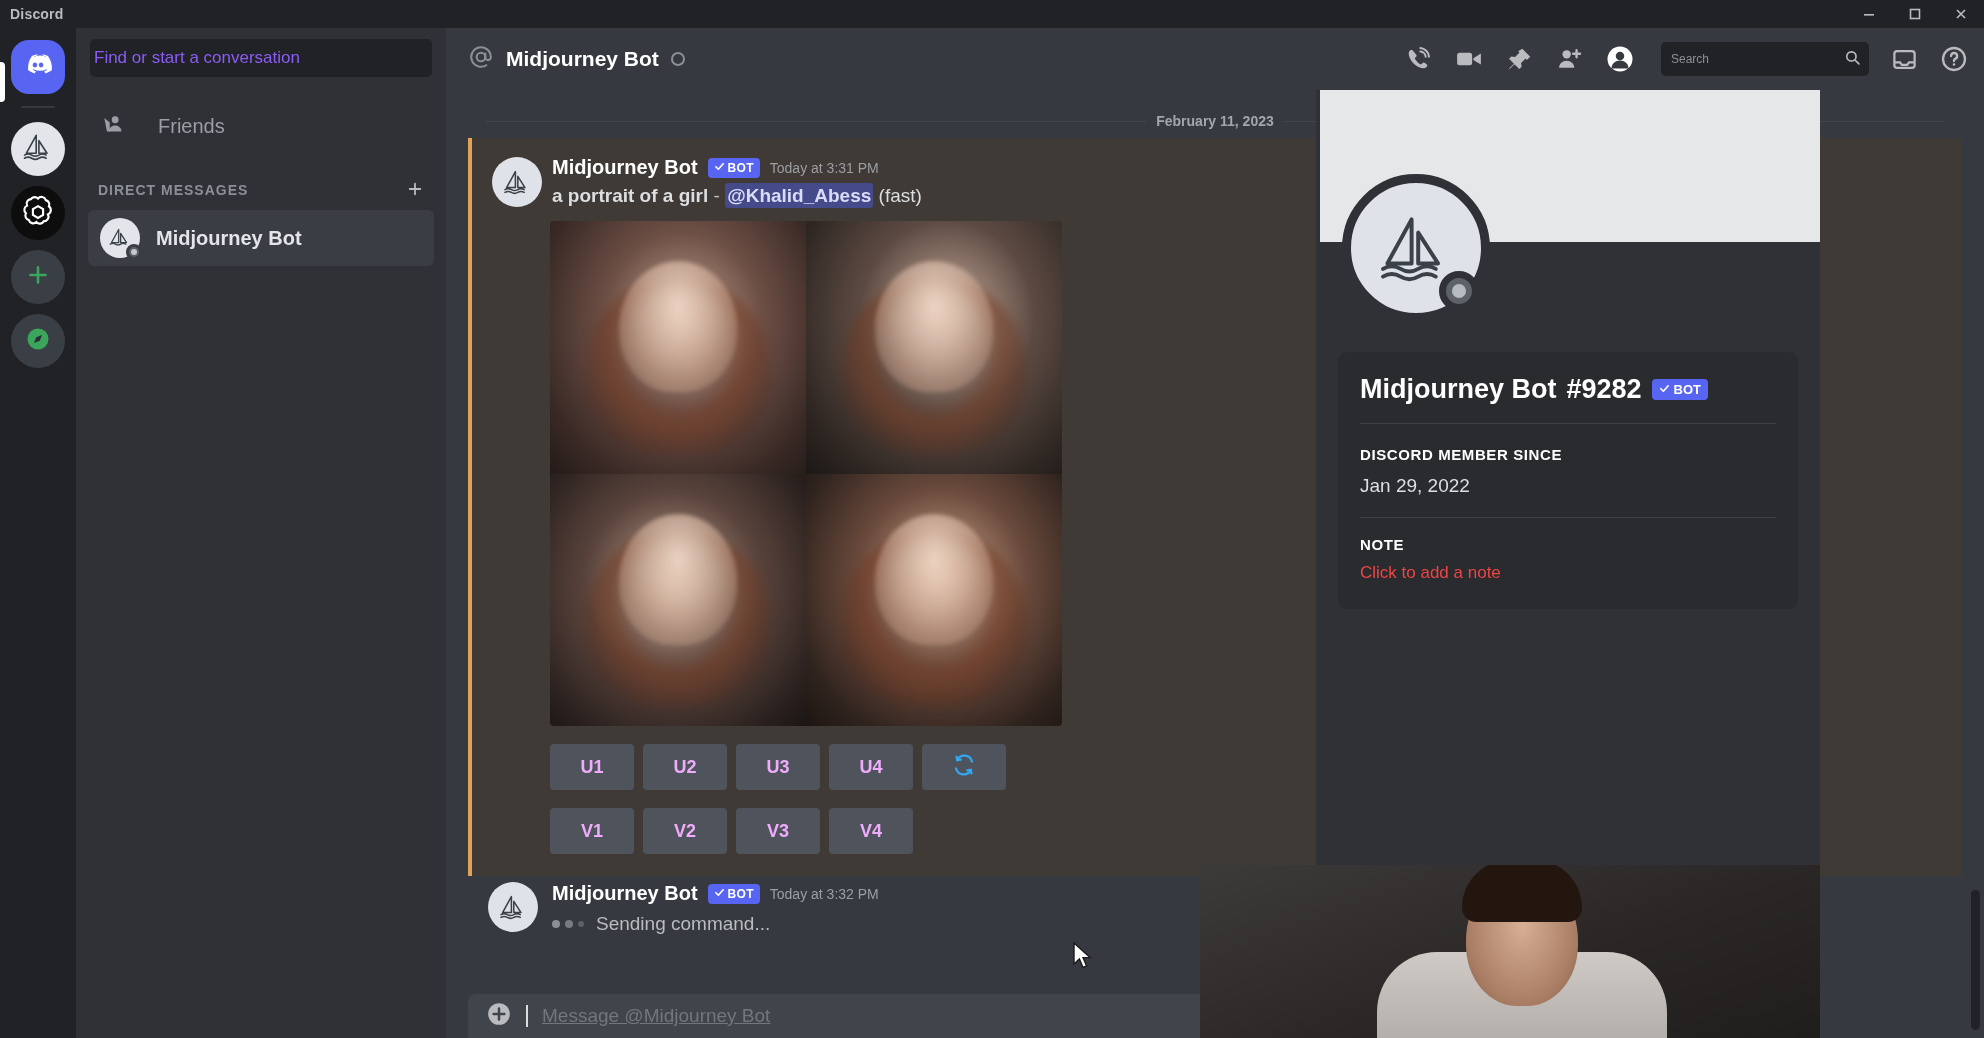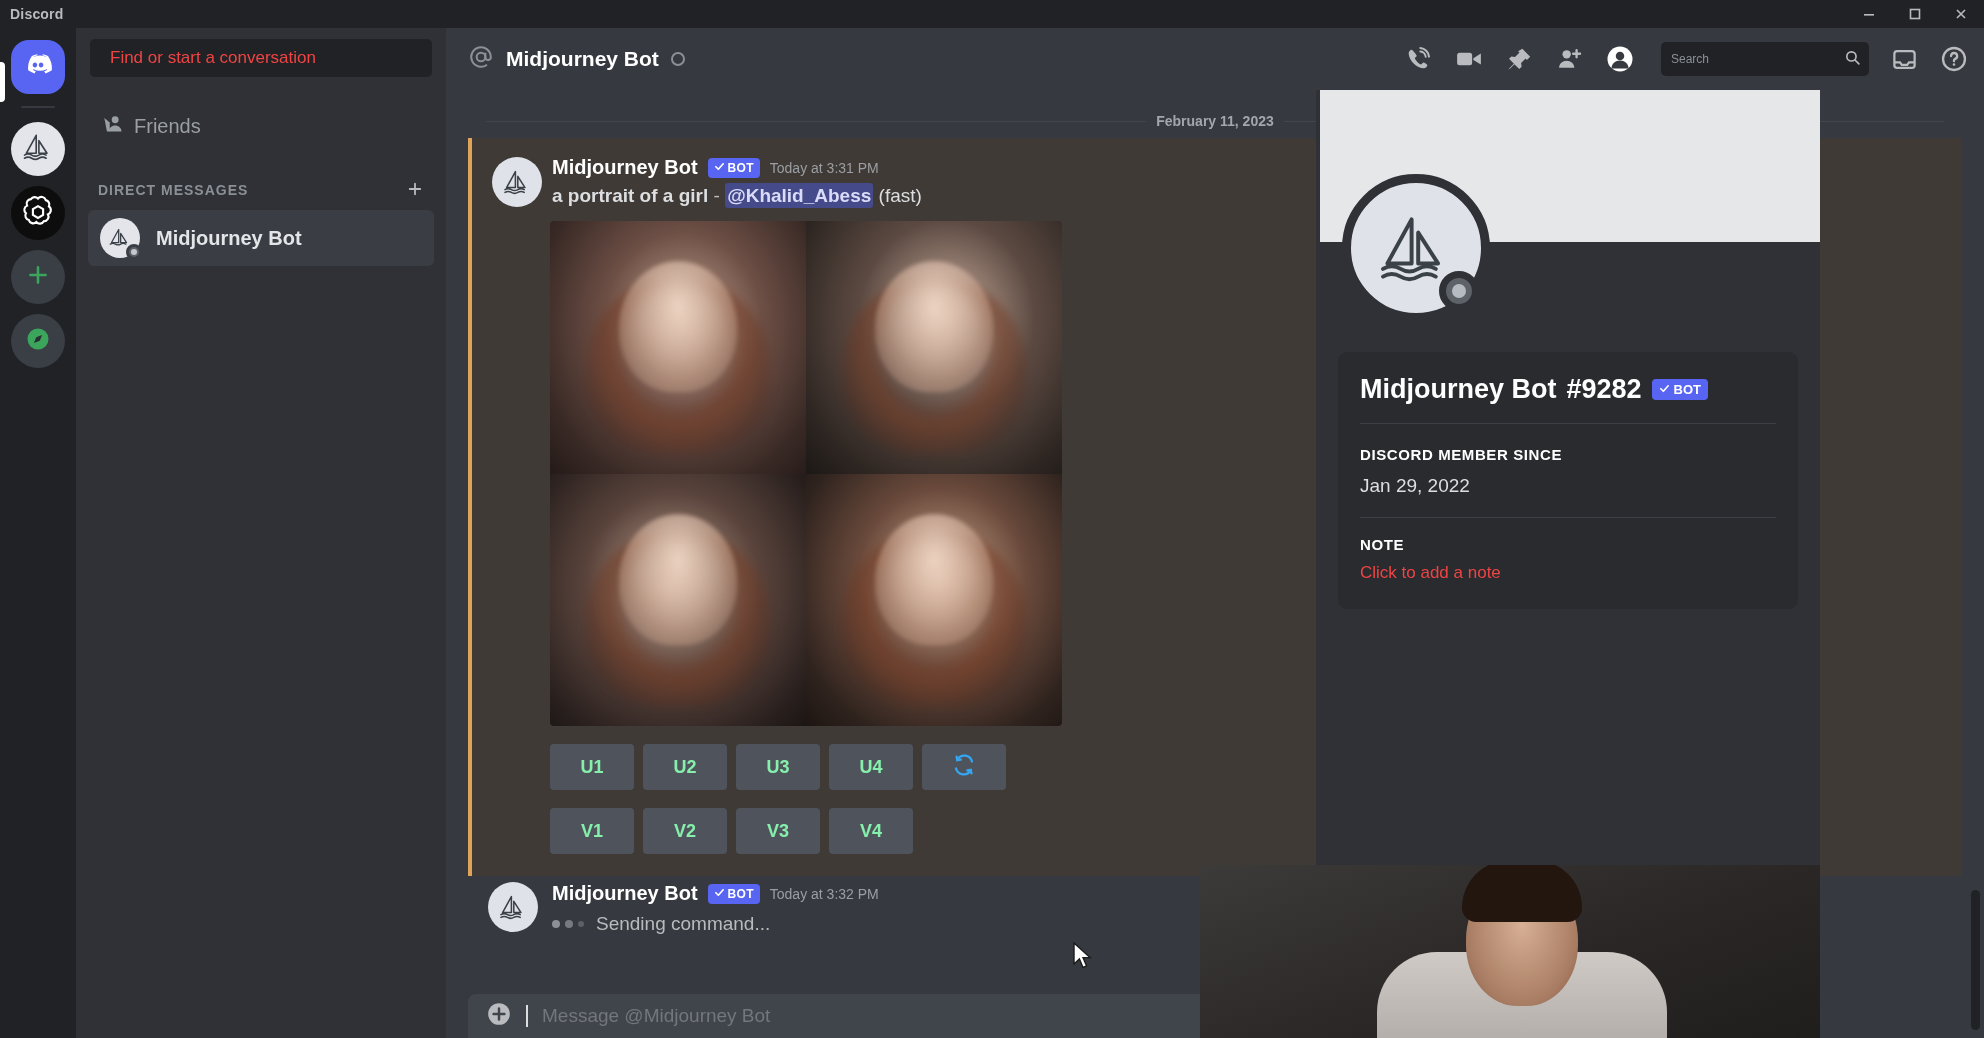--- a/index.html
+++ b/index.html
@@ -52,26 +52,26 @@
   .rail-sep { width: 34px; height: 2px; background: #36393f; border-radius: 1px; margin: 2px 0 4px; }
 
   
   .sidebar {
     position: absolute; top: 28px; left: 76px; width: 370px; height: 1010px;
     background: #2f3136;
   }
   .dm-search-wrap { height: 60px; display: flex; align-items: center; padding: 0 14px; }
   .dm-search {
     width: 100%; height: 38px; background: #202225; border-radius: 5px;
-    display: flex; align-items: center; padding: 0 20px;
-    color: #ef4444; font-size: 17px;
+    display: flex; align-items: center; padding: 0 4px;
+    color: #8b5cf6; font-size: 17px;
   }
   .nav-list { padding: 12px 12px 0 12px; }
   .nav-row {
-    height: 52px; display: flex; align-items: center; gap: 8px;
+    height: 52px; display: flex; align-items: center; gap: 32px;
     padding: 0 12px; border-radius: 6px; color: #9a9ea5; font-size: 20px;
   }
   .nav-row .lbl { font-weight: normal; }
   .nitro-badge {
     background: #4f545c; color: #fff; font-size: 13px; font-weight: bold;
     border-radius: 12px; padding: 5px 12px 5px 9px; letter-spacing: .4px;
     display: flex; align-items: center; gap: 6px; margin-left: 6px;
   }
   .dm-header {
     display: flex; align-items: center; justify-content: space-between;
@@ -175,21 +175,21 @@
     position:absolute; left:50%; top:22%; transform: translateX(-50%);
     width: 72%; height: 70%; border-radius: 50% 50% 40% 40%;
     background: radial-gradient(ellipse at 50% 40%, rgba(120,62,38,0) 36%, rgba(118,60,36,.55) 52%, rgba(60,30,20,.2) 80%);
     filter: blur(4px);
   }
 
   .btn-row { margin: 18px 0 0 58px; display: flex; gap: 9px; }
   .mj-btn {
     width: 84px; height: 46px; background: #4f545c; border-radius: 4px;
     display: flex; align-items: center; justify-content: center;
-    color: #86efac; font-size: 18px; font-weight: bold;
+    color: #f0abfc; font-size: 18px; font-weight: bold;
   }
   .mj-btn.refresh { color: #34a6f2; }
 
   .sys-row {
     margin: 26px 0 0 80px; display: flex; align-items: center; gap: 9px;
     color: #9b9ea3; font-size: 17px; position: relative;
   }
   .reply-hook {
     position: absolute; left: -38px; top: 9px; width: 30px; height: 16px;
     border-left: 2px solid #4f545c; border-top: 2px solid #4f545c;
@@ -203,21 +203,21 @@
   .dots { display: flex; gap: 5px; align-items: center; }
   .dots i { width: 8px; height: 8px; border-radius: 50%; background: #8d9096; display:block; }
   .dots i:nth-child(2){ opacity:.75 } .dots i:nth-child(3){ width:6px;height:6px;opacity:.45 }
 
   
   .composer {
     position: absolute; left: 468px; bottom: 0; width: 1258px; height: 44px;
     background: #40444b; border-radius: 8px 8px 0 0;
     display: flex; align-items: center; padding: 0 18px; gap: 14px;
   }
-  .composer .ph { color: #72767d; font-size: 19px; }
+  .composer .ph { color: #72767d; font-size: 19px; text-decoration: underline; }
   .composer .caret { width:2px; height:22px; background:#dcddde; }
   .composer-icons { margin-left: auto; display: flex; gap: 20px; align-items: center; color:#b9bbbe; }
   .gif-chip {
     border: 2px solid #b9bbbe; border-radius: 4px; font-size: 12px; font-weight: bold;
     padding: 1px 4px; color: #b9bbbe;
   }
 
   
   .scroll-track {
     position: absolute; right: 4px; top: 100px; width: 9px; height: 840px;

